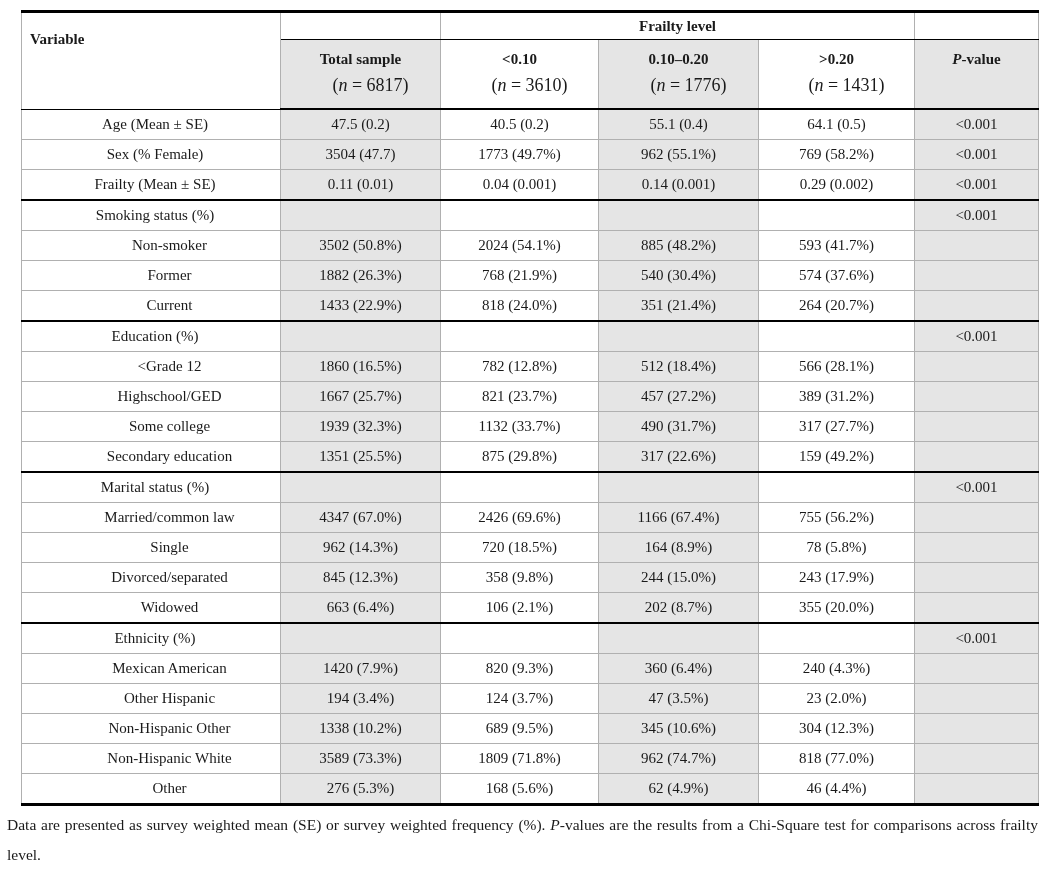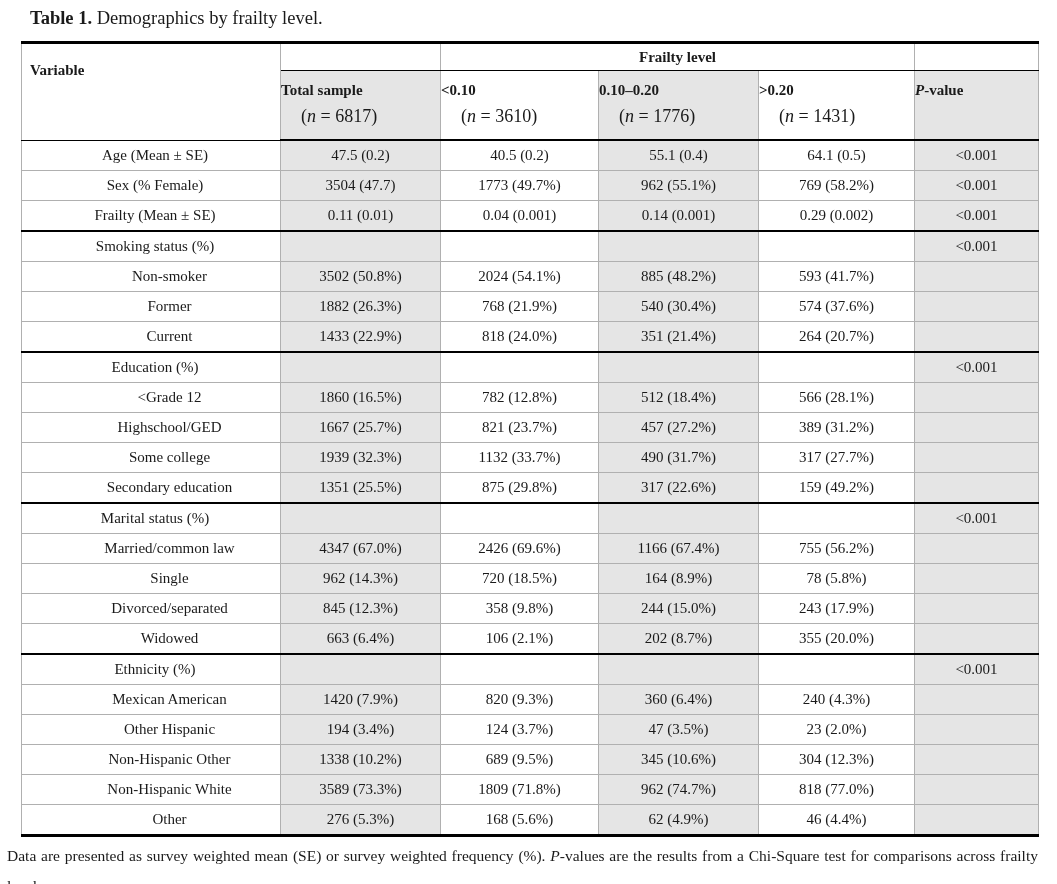--- a/index.html
+++ b/index.html
@@ -45,21 +45,21 @@
     padding: 18px 8px 0 8px;
     font-weight: bold;
     border-bottom: 2px solid #000;
   }
   th.frailty-span { font-weight: bold; }
 
   tr.h2 th {
     height: 62px;
     border-bottom: 2px solid #000;
     vertical-align: top;
-    text-align: left;
+    text-align: center;
     padding-top: 6px;
   }
   .col-label { font-weight: bold; font-size: 15px; line-height: 26px; }
   .col-n { font-size: 18px; line-height: 27px; margin-left: 20px; }
 
   tbody td {
     height: 29px;
     border-bottom: 1px solid #b0b0b0;
     text-align: center;
     vertical-align: middle;
@@ -75,23 +75,20 @@
     font-size: 15.5px;
     line-height: 30px;
     text-align: justify;
   }
 </style>
 </head>
 <body>
 
 <div class="page">
 
-  <div class="title">
-    <span class="title-label">Table 1.</span><span class="title-text"> Demographics by frailty level.</span>
-  </div>
 
   <table class="demo-table">
     <colgroup>
       <col style="width:259px">
       <col style="width:160px">
       <col style="width:158px">
       <col style="width:160px">
       <col style="width:156px">
       <col style="width:124px">
     </colgroup>

